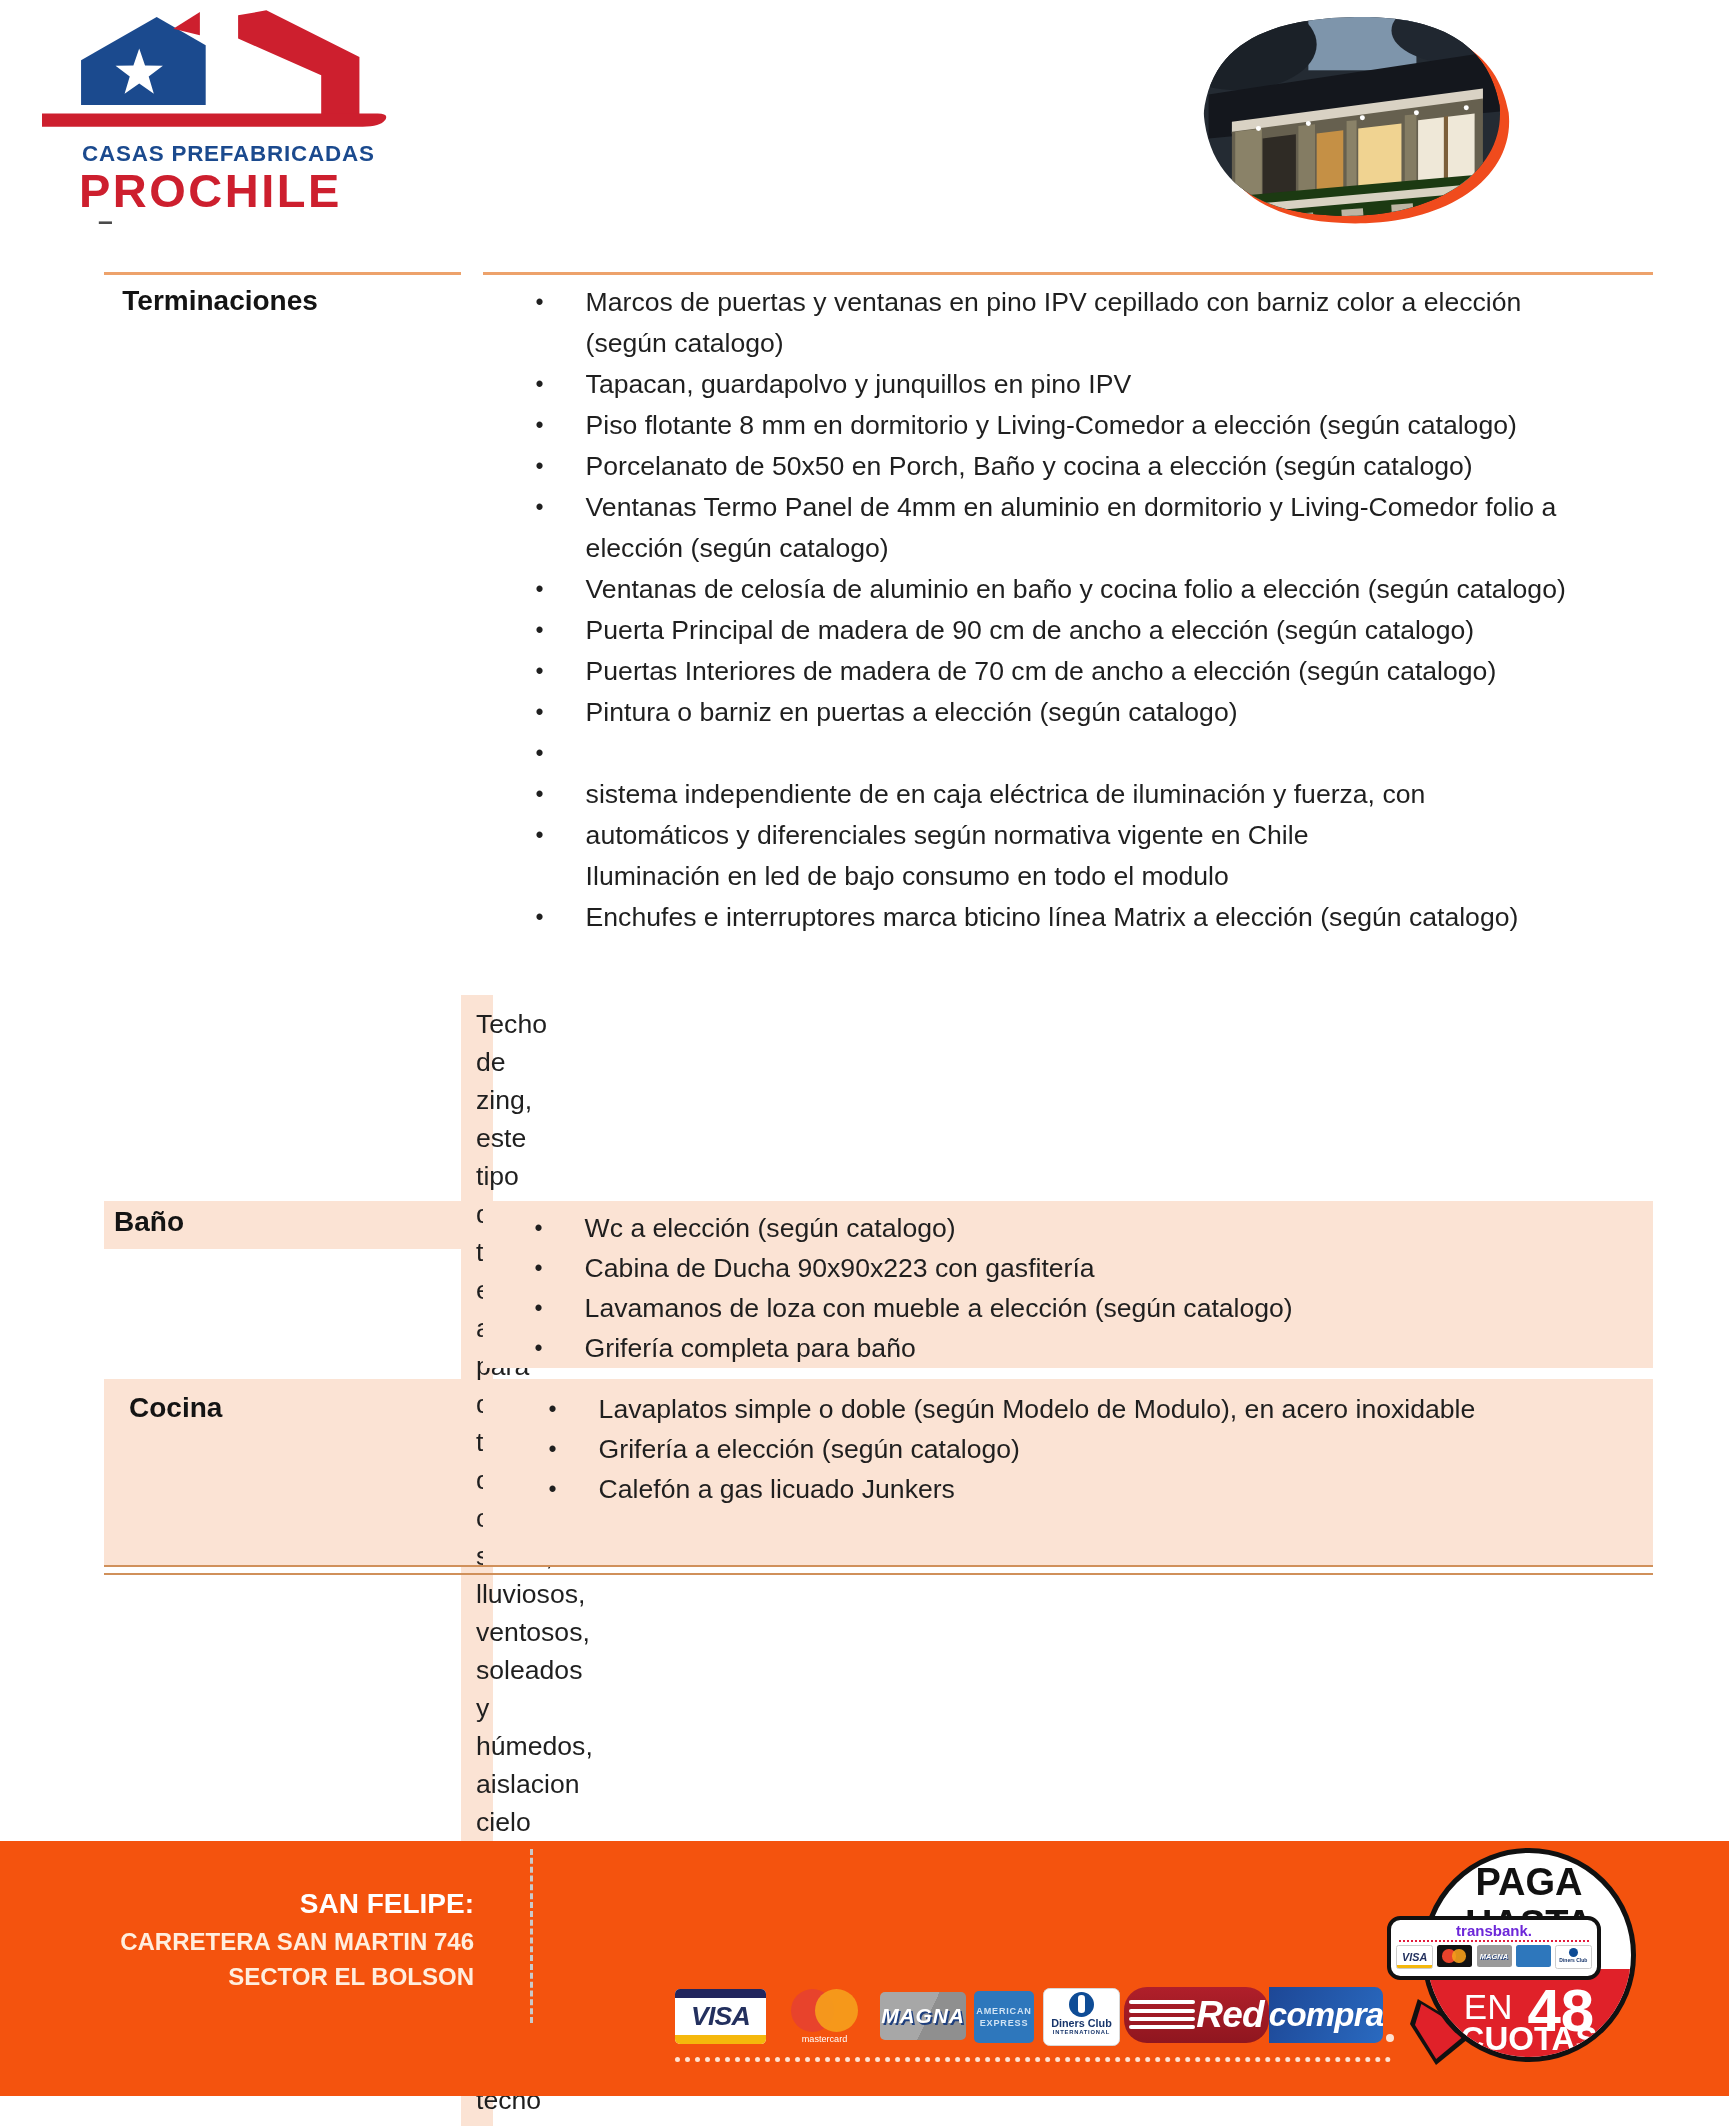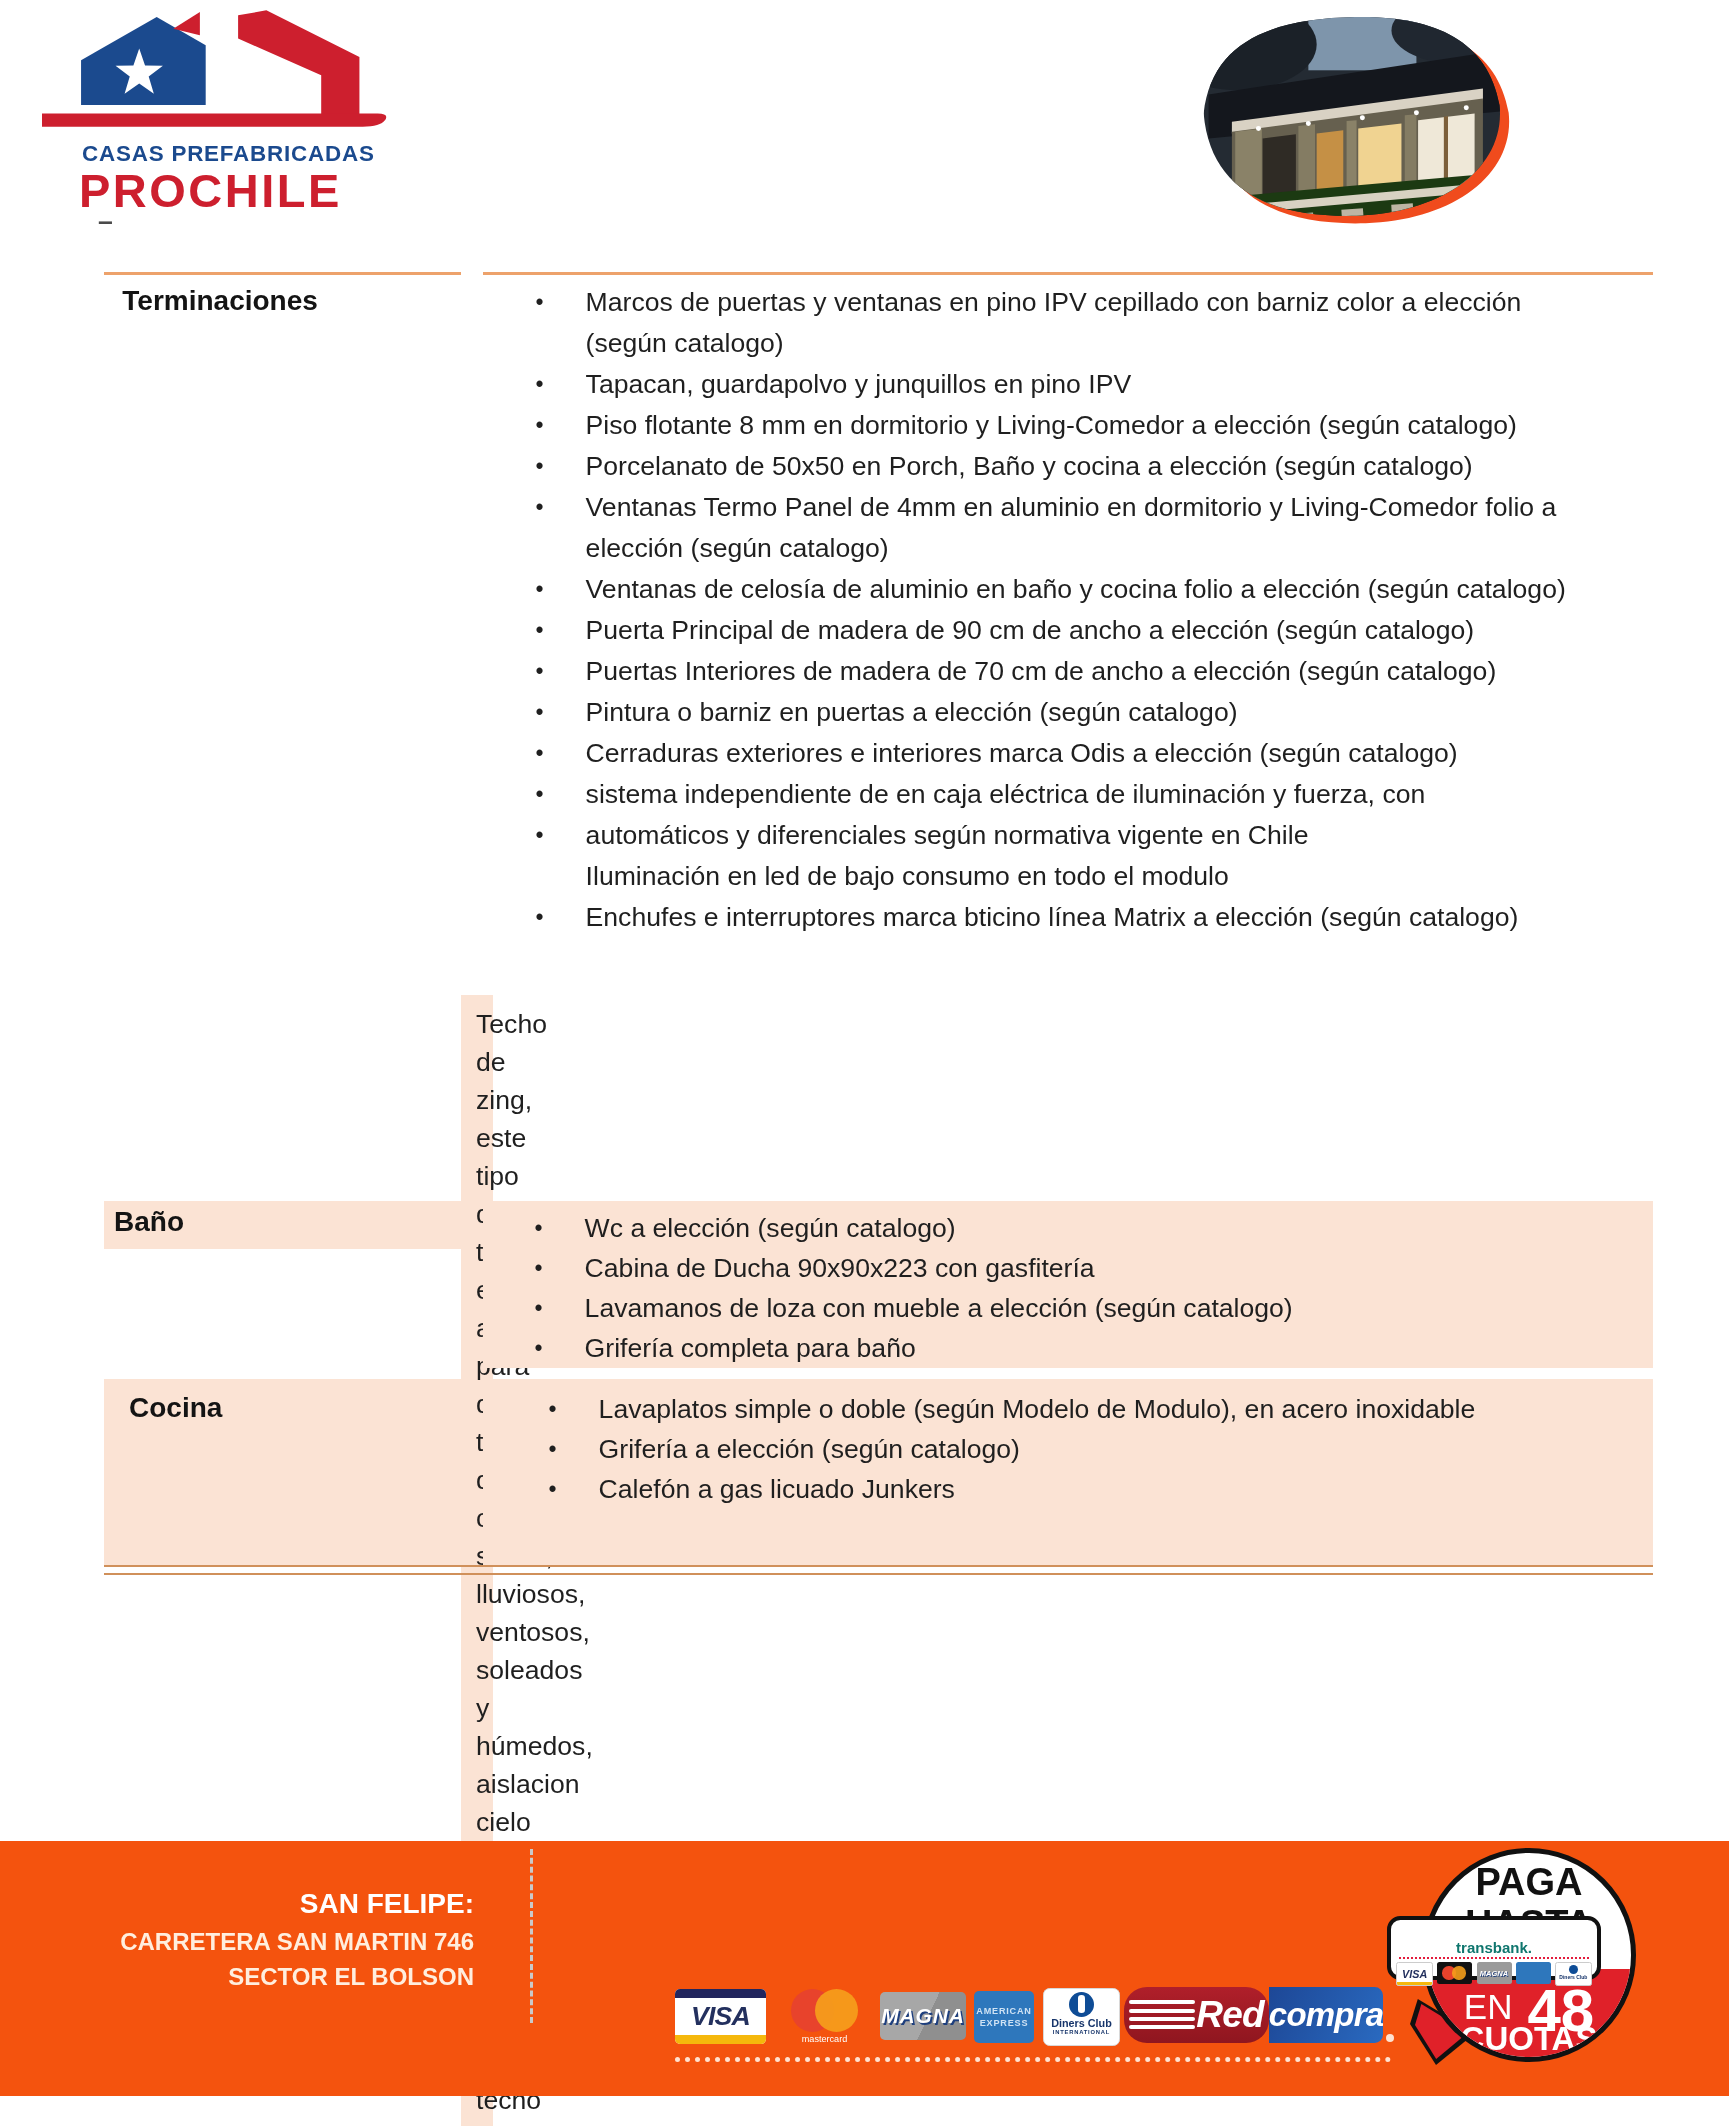--- a/index.html
+++ b/index.html
@@ -92,21 +92,21 @@
            background:#ffffff;border:5px solid #111;overflow:hidden;}
   .bpaga{position:absolute;top:8.3px;left:0;right:0;text-align:center;font-size:38px;font-weight:800;color:#111;}
   .bhasta{position:absolute;top:50px;left:0;right:0;text-align:center;font-size:38px;font-weight:800;color:#111;}
   .bred{position:absolute;left:0;right:0;top:116px;bottom:0;background:#e02129;}
   .ben48{position:absolute;top:123px;left:0;right:0;text-align:center;color:#fff;}
   .ben48 .en{font-size:35px;font-weight:400;vertical-align:11.6px;margin-right:15px;}
   .ben48 .n48{font-size:60px;font-weight:800;}
   .bcuotas{position:absolute;top:167px;left:0;right:0;text-align:center;font-size:33px;font-weight:800;color:#fff;}
   .bcard{position:absolute;left:0;top:80px;width:206px;height:56px;background:#fff;border:4.2px solid #111;
          border-radius:13.3px;}
-  .btb{margin-top:19px;text-align:center;font-size:15px;font-weight:800;color:#0f766e;}
+  .btb{margin-top:2px;text-align:center;font-size:15px;font-weight:800;color:#6d28d9;}
   .bdots{margin:0.8px 8.3px 0 8.3px;border-top:2.5px dotted #e31b3d;}
   .minis{display:flex;gap:4.2px;justify-content:center;margin-top:3.3px;}
   .mini{width:35px;height:22.4px;border-radius:2.5px;position:relative;overflow:hidden;}
   .mini-visa{background:#fff;border:0.8px solid #ccc;display:flex;align-items:center;justify-content:center;}
   .mini-visa::after{content:"";position:absolute;bottom:0;left:0;right:0;height:3.3px;background:#f5b80c;}
   .mini-visa span{font-size:10.8px;font-weight:800;font-style:italic;color:#23305e;}
   .mini-mc{background:#111;}
   .mini-mc i{position:absolute;top:4.2px;width:13.3px;height:13.3px;border-radius:50%;}
   .mini-mc .a{left:5px;background:#e8432c;}
   .mini-mc .b{left:15px;background:#f59e1b;opacity:.9;}
@@ -211,21 +211,20 @@
       <div class="brow">
           <span class="bdot">•</span>
           <span class="btxt">Puertas Interiores de madera de 70 cm de ancho a elección (según catalogo)</span>
         </div>
       <div class="brow">
           <span class="bdot">•</span>
           <span class="btxt">Pintura o barniz en puertas a elección (según catalogo)</span>
         </div>
       <div class="brow">
           <span class="bdot">•</span>
-          <span class="btxt">Cerraduras exteriores e interiores marca Odis a elección (según catalogo)</span>
         </div>
       <div class="brow">
           <span class="bdot">•</span>
           <span class="btxt">sistema independiente de en caja eléctrica de iluminación y fuerza, con</span>
         </div>
       <div class="brow">
           <span class="bdot">•</span>
           <span class="btxt">automáticos y diferenciales según normativa vigente en Chile
 Iluminación en led de bajo consumo en todo el modulo</span>
         </div>

